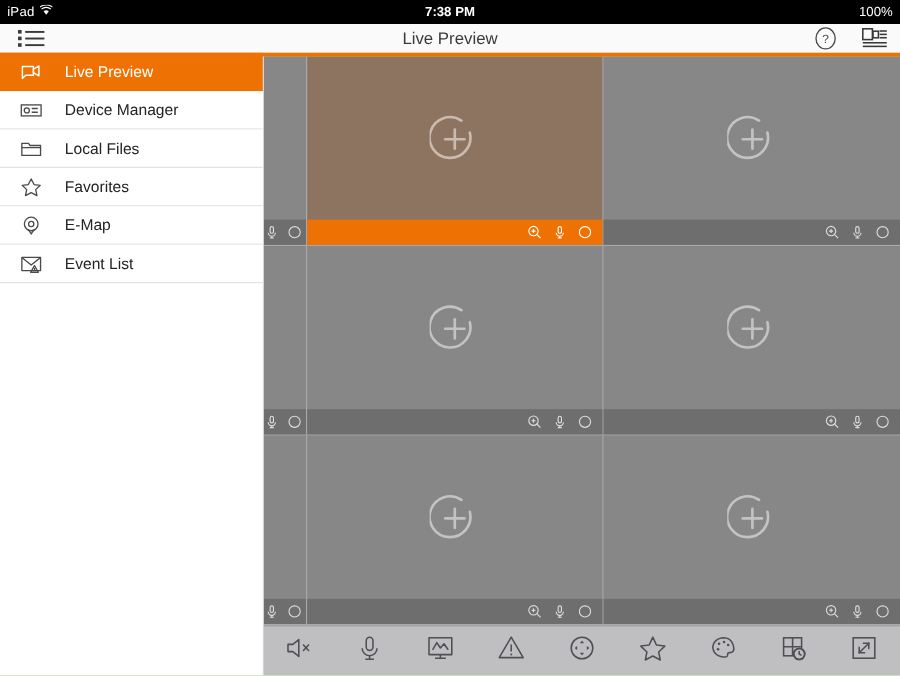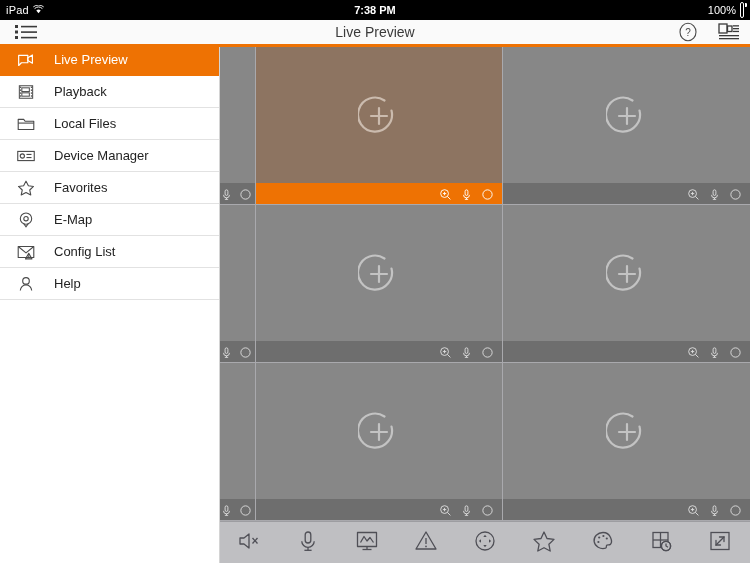--- a/index.html
+++ b/index.html
@@ -49,20 +49,21 @@
     line-height: 20px;
   }
   #status-right {
     position: absolute;
     right: 6px; top: 0;
     display: flex;
     align-items: center;
     gap: 4px;
     height: 20px;
     font-size: 11px;
+    flex-direction: column;
   }
   .batt-body {
     width: 20px; height: 9px;
     border: 1px solid #ffffff;
     border-radius: 2px;
     position: relative;
     box-sizing: border-box;
     padding: 1px;
   }
   .batt-fill { width: 100%; height: 100%; background: #ffffff; border-radius: 1px; }
@@ -298,64 +299,46 @@
     <div class="side-item active">
       <span class="side-ico">
         <svg viewBox="0 0 24 24" width="22" height="22" fill="none" stroke="currentColor" stroke-width="1.3" stroke-linejoin="round">
           <path d="M4 7 L4 18 L7 15 L14 15 L14 7 Z"></path>
           <path d="M14 9.5 L19 6.5 L19 15.5 L14 12.5 Z"></path>
         </svg>
       </span>
       <span class="side-label">Live Preview</span>
     </div>
 
-    <div class="side-item">
-      <span class="side-ico">
-        <svg viewBox="0 0 24 24" width="20" height="20" fill="none" stroke="currentColor" stroke-width="1.2">
-          <rect x="4" y="4.5" width="16" height="15"></rect>
-          <rect x="7" y="7" width="9" height="4.5"></rect>
-          <rect x="7" y="13" width="9" height="4"></rect>
-          <rect x="4.6" y="5.5" width="1.6" height="1.6" fill="currentColor" stroke="none"></rect>
-          <rect x="4.6" y="9" width="1.6" height="1.6" fill="currentColor" stroke="none"></rect>
-          <rect x="4.6" y="12.5" width="1.6" height="1.6" fill="currentColor" stroke="none"></rect>
-          <rect x="4.6" y="16" width="1.6" height="1.6" fill="currentColor" stroke="none"></rect>
-          <rect x="17.8" y="5.5" width="1.6" height="1.6" fill="currentColor" stroke="none"></rect>
-          <rect x="17.8" y="9" width="1.6" height="1.6" fill="currentColor" stroke="none"></rect>
-          <rect x="17.8" y="12.5" width="1.6" height="1.6" fill="currentColor" stroke="none"></rect>
-          <rect x="17.8" y="16" width="1.6" height="1.6" fill="currentColor" stroke="none"></rect>
-        </svg>
-      </span>
-      <span class="side-label">Playback</span>
-    </div>
-
-    <div class="side-item">
-      <span class="side-ico">
-        <svg viewBox="0 0 24 24" width="22" height="22" fill="none" stroke="currentColor" stroke-width="1.2" stroke-linejoin="round">
-          <path d="M3.5 7 L9.5 7 L11 9 L20.5 9 L20.5 18 L3.5 18 Z"></path>
-          <line x1="3.5" y1="11" x2="20.5" y2="11"></line>
-        </svg>
-      </span>
-      <span class="side-label">Local Files</span>
-    </div>
 
     <div class="side-item">
       <span class="side-ico">
         <svg viewBox="0 0 24 24" width="22" height="22" fill="none" stroke="currentColor" stroke-width="1.2">
           <rect x="3" y="7" width="18" height="10"></rect>
           <circle cx="8" cy="12" r="2.3"></circle>
           <line x1="12.5" y1="10.3" x2="18" y2="10.3"></line>
           <line x1="12.5" y1="13.7" x2="18" y2="13.7"></line>
         </svg>
       </span>
       <span class="side-label">Device Manager</span>
     </div>
 
     <div class="side-item">
       <span class="side-ico">
         <svg viewBox="0 0 24 24" width="22" height="22" fill="none" stroke="currentColor" stroke-width="1.2" stroke-linejoin="round">
+          <path d="M3.5 7 L9.5 7 L11 9 L20.5 9 L20.5 18 L3.5 18 Z"></path>
+          <line x1="3.5" y1="11" x2="20.5" y2="11"></line>
+        </svg>
+      </span>
+      <span class="side-label">Local Files</span>
+    </div>
+
+    <div class="side-item">
+      <span class="side-ico">
+        <svg viewBox="0 0 24 24" width="22" height="22" fill="none" stroke="currentColor" stroke-width="1.2" stroke-linejoin="round">
           <path d="M12 4.5 L14.6 9.6 L20.2 10.3 L16.1 14.2 L17.2 19.6 L12 17 L6.8 19.6 L7.9 14.2 L3.8 10.3 L9.4 9.6 Z"></path>
         </svg>
       </span>
       <span class="side-label">Favorites</span>
     </div>
 
     <div class="side-item">
       <span class="side-ico">
         <svg viewBox="0 0 24 24" width="22" height="22" fill="none" stroke="currentColor" stroke-width="1.2">
           <circle cx="12" cy="10.5" r="6.2"></circle>
@@ -368,33 +351,24 @@
 
     <div class="side-item">
       <span class="side-ico">
         <svg viewBox="0 0 24 24" width="22" height="22" fill="none" stroke="currentColor" stroke-width="1.2" stroke-linejoin="round">
           <rect x="3.5" y="6" width="17" height="12"></rect>
           <path d="M3.5 6 L12 13 L20.5 6"></path>
           <path d="M11.5 19.5 L15 13.5 L18.5 19.5 Z" fill="none"></path>
           <line x1="15" y1="15.6" x2="15" y2="17.5"></line>
         </svg>
       </span>
-      <span class="side-label">Config List</span>
-    </div>
-
-
-    <div class="side-item">
-      <span class="side-ico">
-        <svg viewBox="0 0 24 24" width="22" height="22" fill="none" stroke="currentColor" stroke-width="1.25">
-          <circle cx="12" cy="8.6" r="3.6"></circle>
-          <path d="M5.8 19.2 a6.2 6.2 0 0 1 12.4 0"></path>
-        </svg>
-      </span>
-      <span class="side-label">Help</span>
-    </div>
+      <span class="side-label">Event List</span>
+    </div>
+
+
 
   </div>
 
   <div id="grid-area">
 
     <div class="vrow" style="top:0">
       <div class="vcell partial">
         <div class="vbar">
           <span class="vbar-ico">
             <svg viewBox="0 0 14 14" fill="none" stroke="currentColor" stroke-width="1">

